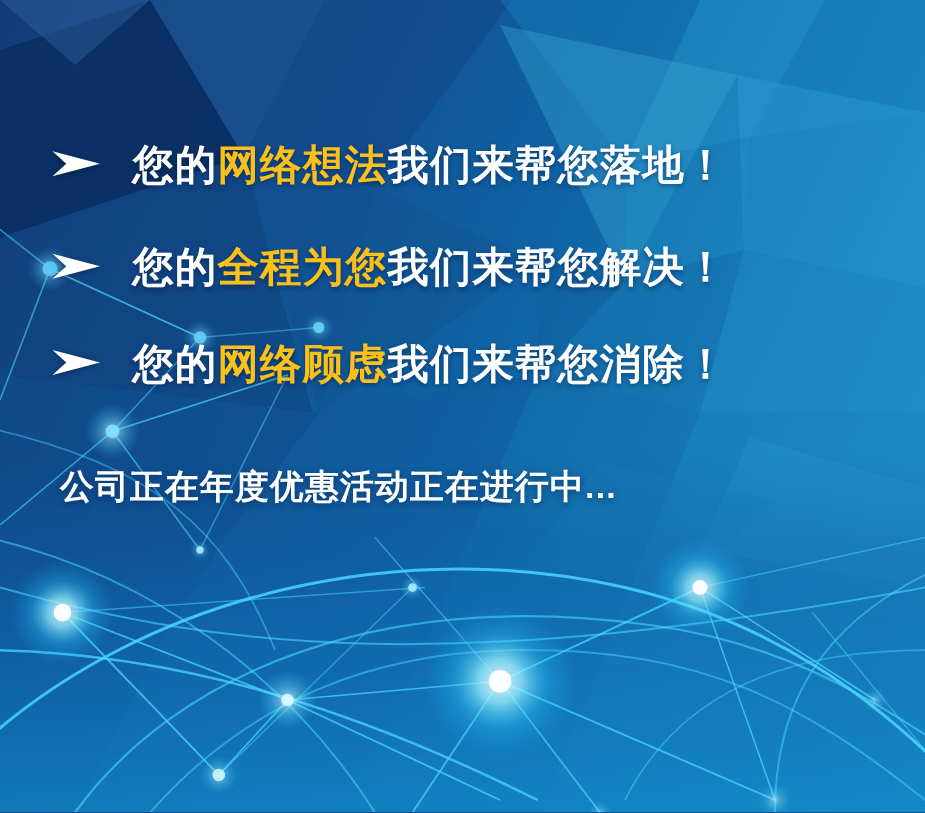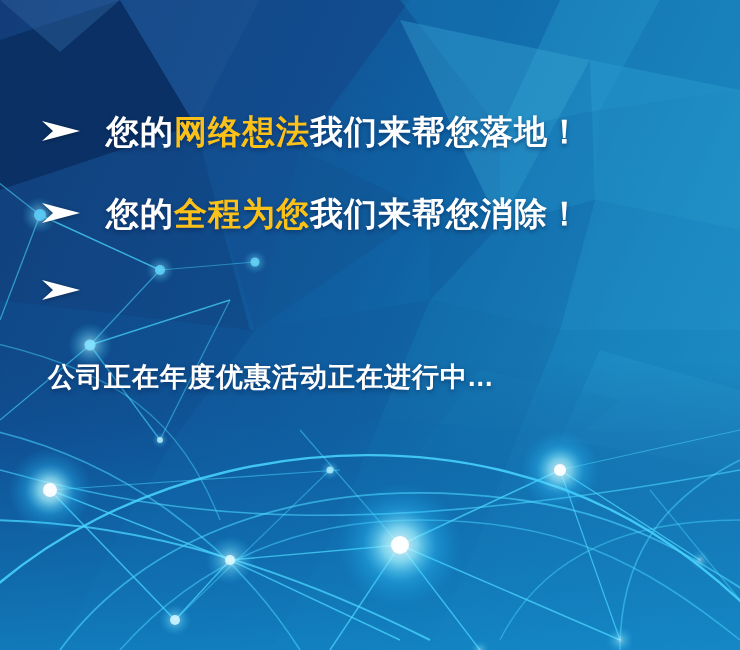--- a/index.html
+++ b/index.html
@@ -86,21 +86,21 @@
     position: absolute;
     left: 48px;
     font-size: 27px;
     font-weight: bold;
     color: #ffffff;
     white-space: nowrap;
     letter-spacing: 1px;
     text-shadow: 0 2px 5px rgba(0,25,70,0.5);
     line-height: 1;
   }
-  .promo-line.p1 { top: 364px; }
+  .promo-line.p1 { top: 376px; }
   .promo-line.p2 { top: 432px; }
 
   .promo-line .big-num {
     color: #fcc118;
     font-size: 44px;
     font-weight: bold;
     vertical-align: -5px;
     padding: 0 5px;
     text-shadow: 0 2px 5px rgba(0,25,70,0.5);
   }
@@ -257,28 +257,31 @@
       <div class="claim-text">
         <span>您的</span><span class="hl">网络想法</span><span>我们来帮您落地！</span>
       </div>
     </div>
 
     <div class="claim-row r2">
       <svg class="arrow-icon" viewBox="0 0 42 26">
         <path d="M2 3 L40 13 L2 23 L13 13 Z" fill="#ffffff"></path>
       </svg>
       <div class="claim-text">
-        <span>您的</span><span class="hl">全程为您</span><span>我们来帮您消除！</span>
+        <span>您的</span><span class="hl">全程为您</span><span>我们来帮您解决！</span>
       </div>
     </div>
 
     <div class="claim-row r3">
       <svg class="arrow-icon" viewBox="0 0 42 26">
         <path d="M2 3 L40 13 L2 23 L13 13 Z" fill="#ffffff"></path>
       </svg>
+      <div class="claim-text">
+        <span>您的</span><span class="hl">网络顾虑</span><span>我们来帮您消除！</span>
+      </div>
     </div>
 
     <div class="promo-line p1">
       <span>公司正在年度优惠活动正在进行中...</span>
     </div>
 
 
   </div>
 </div>
 

